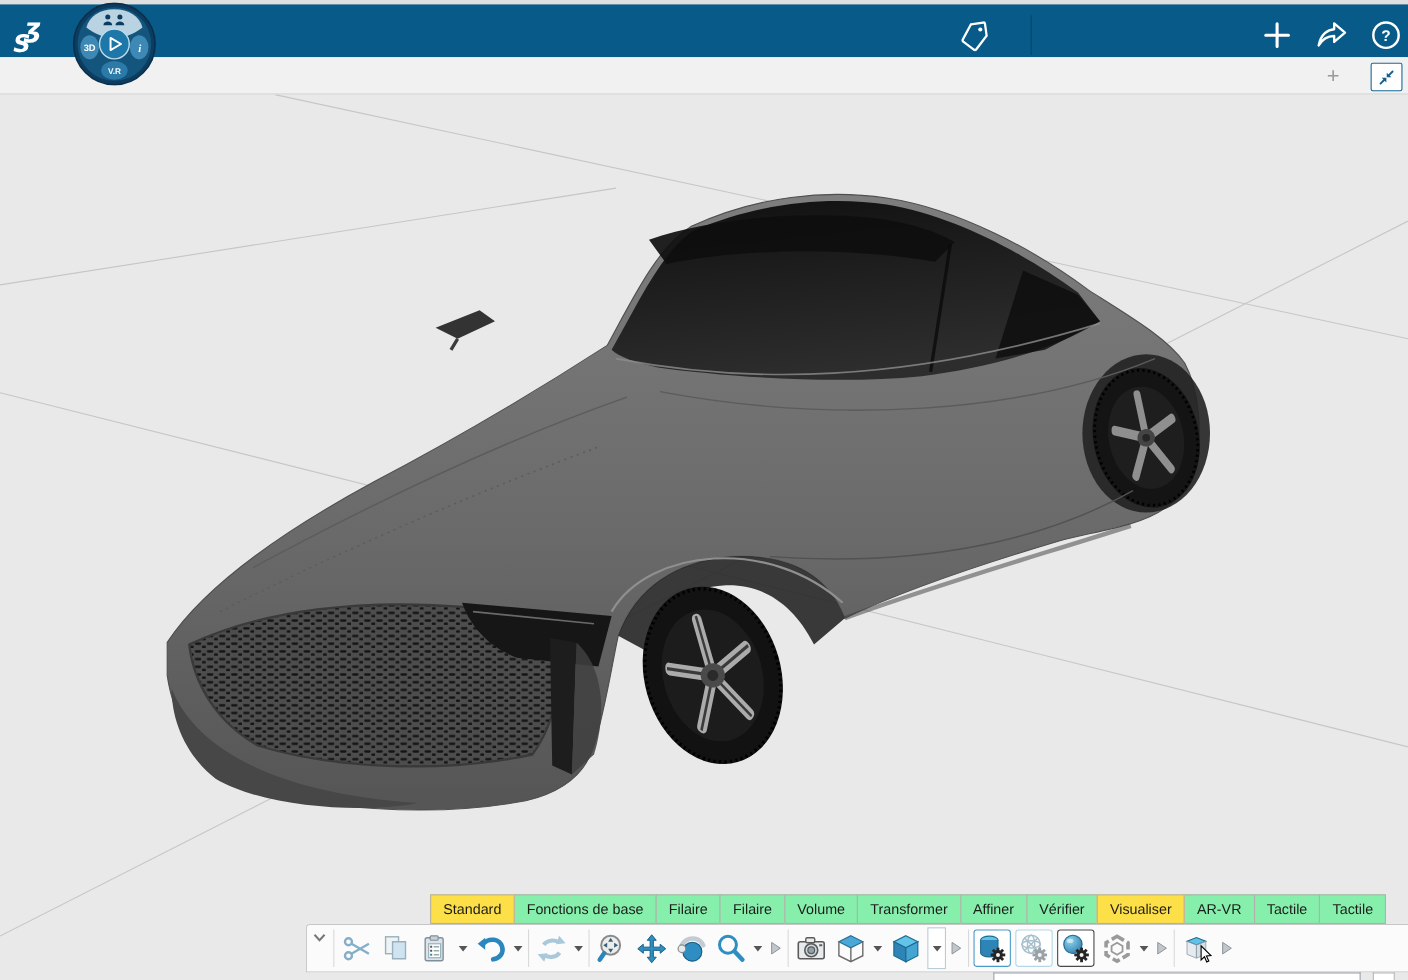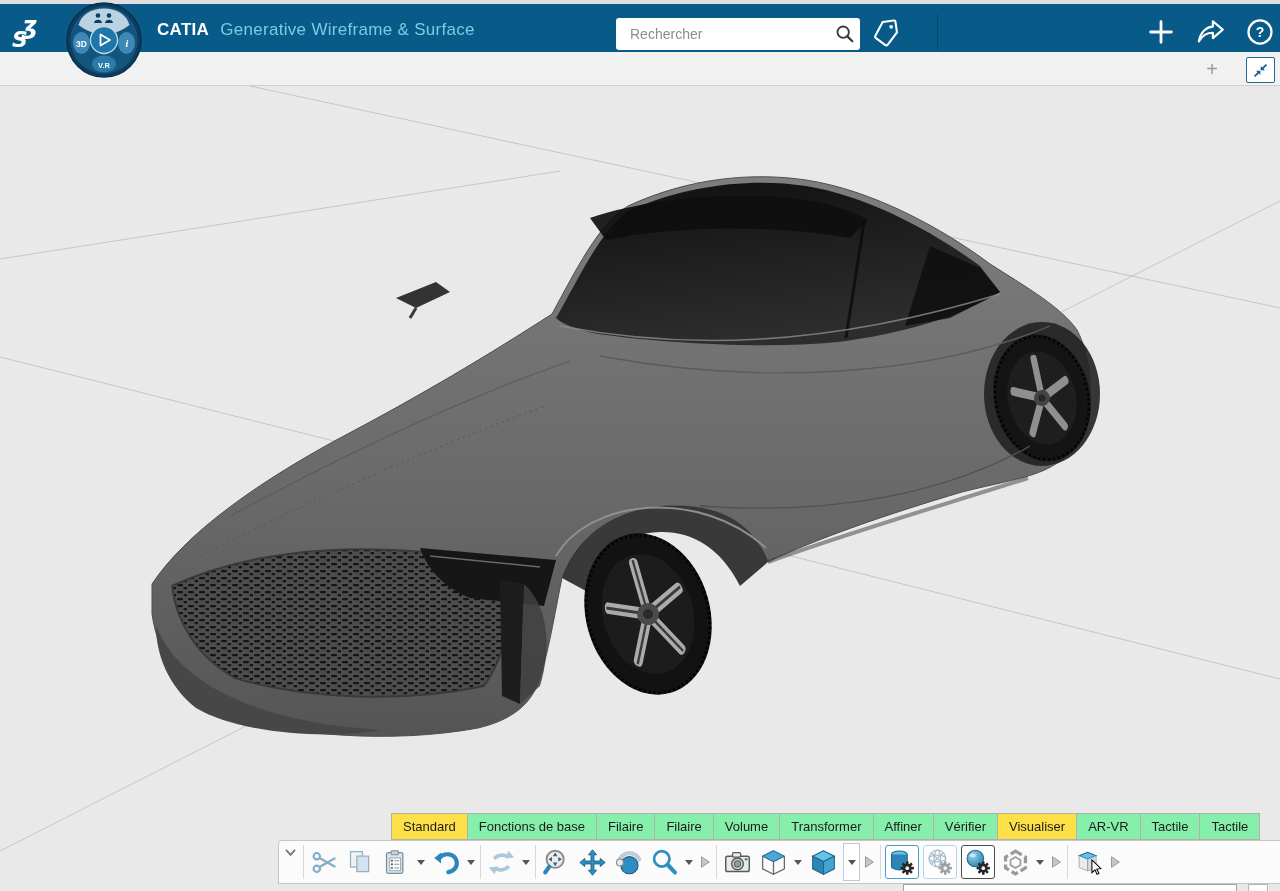--- a/index.html
+++ b/index.html
@@ -77,33 +77,20 @@
 </svg>
 
 <div class="top-strip"></div>
 
 <div class="header">
   <div class="logo">
     <svg viewBox="0 0 52 40">
       <text x="14" y="24" font-size="24" font-style="italic" font-weight="bold" fill="#fff" font-family="DejaVu Sans, sans-serif">ʒ</text>
       <text x="4" y="37" font-size="22" font-style="italic" font-weight="bold" fill="#fff" font-family="DejaVu Sans, sans-serif">S</text>
     </svg>
-  </div>
-  <div class="app-title">
-    <span class="name">CATIA</span>
-    <span class="sub">Generative Wireframe &amp; Surface</span>
-  </div>
-  <div class="search-wrap">
-    <input type="text" placeholder="Rechercher" style="">
-    <span class="search-glass">
-      <svg viewBox="0 0 24 24" width="22" height="22">
-          <circle cx="10" cy="10" r="6.2" fill="none" stroke="#3a3a3a" stroke-width="2"></circle>
-          <path d="M14.6 14.6 L20 20" stroke="#3a3a3a" stroke-width="2.4" stroke-linecap="round"></path>
-        </svg>
-    </span>
   </div>
   <div class="hic" style="left:868px;">
     <svg viewBox="0 0 32 32" width="30" height="30">
         <path d="M14 5 L26 5 Q27.5 5 27.5 6.5 L27.5 18 L16 29.5 Q14.5 31 13 29.5 L4.5 21 Q3 19.5 4.5 18 Z" fill="none" stroke="#fff" stroke-width="2.2" transform="rotate(-8 16 16)"></path>
         <circle cx="21.5" cy="10.5" r="2" fill="#fff"></circle>
       </svg>
   </div>
   <div class="hdr-divider"></div>
   <div class="hic" style="left:1143px;">
     <svg viewBox="0 0 32 32" width="30" height="30">

